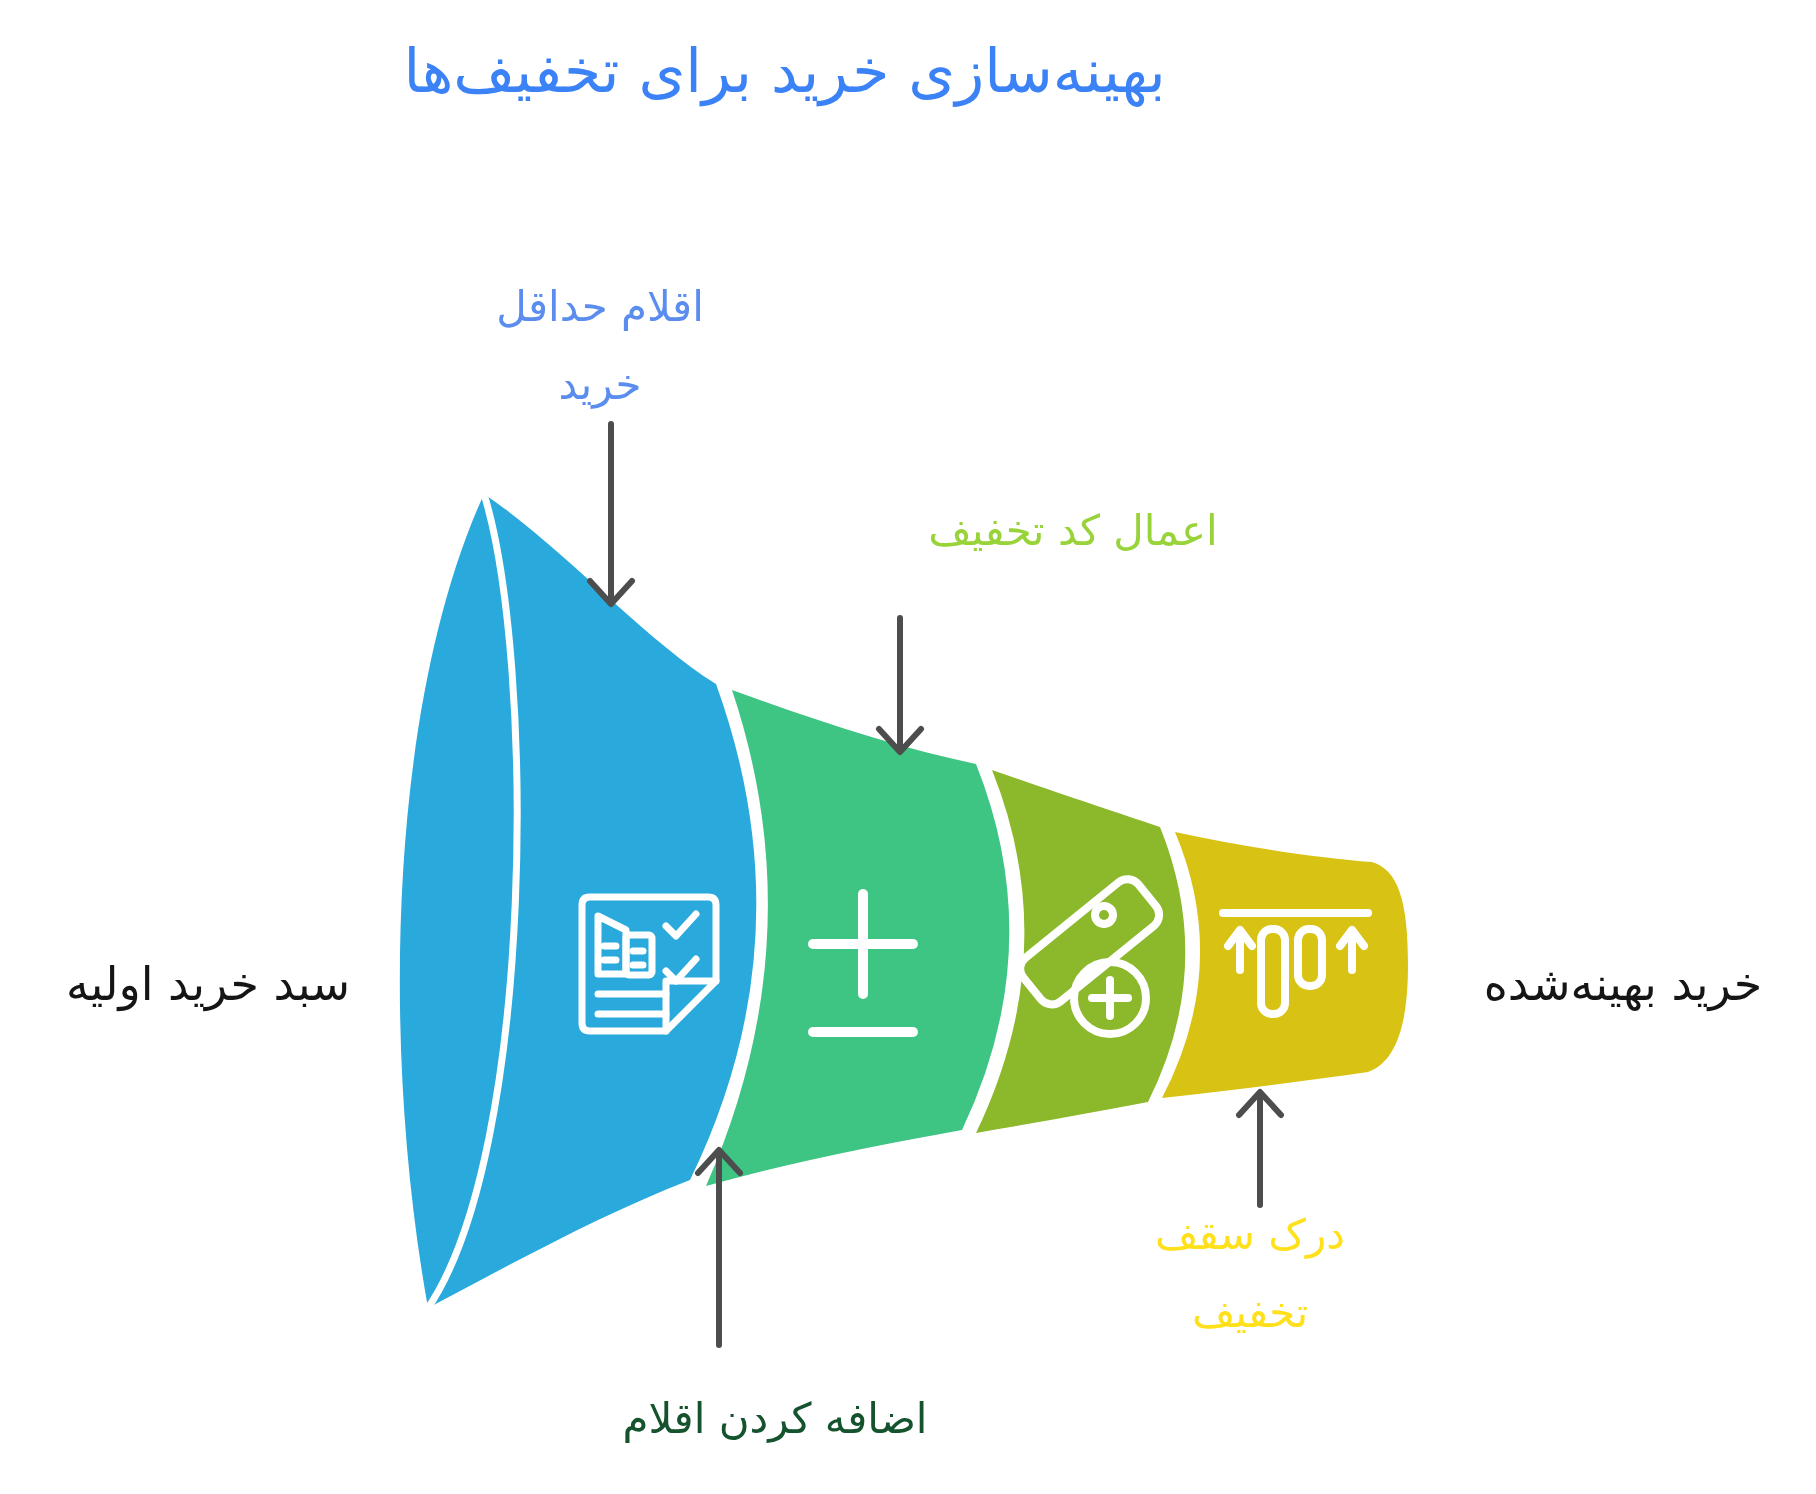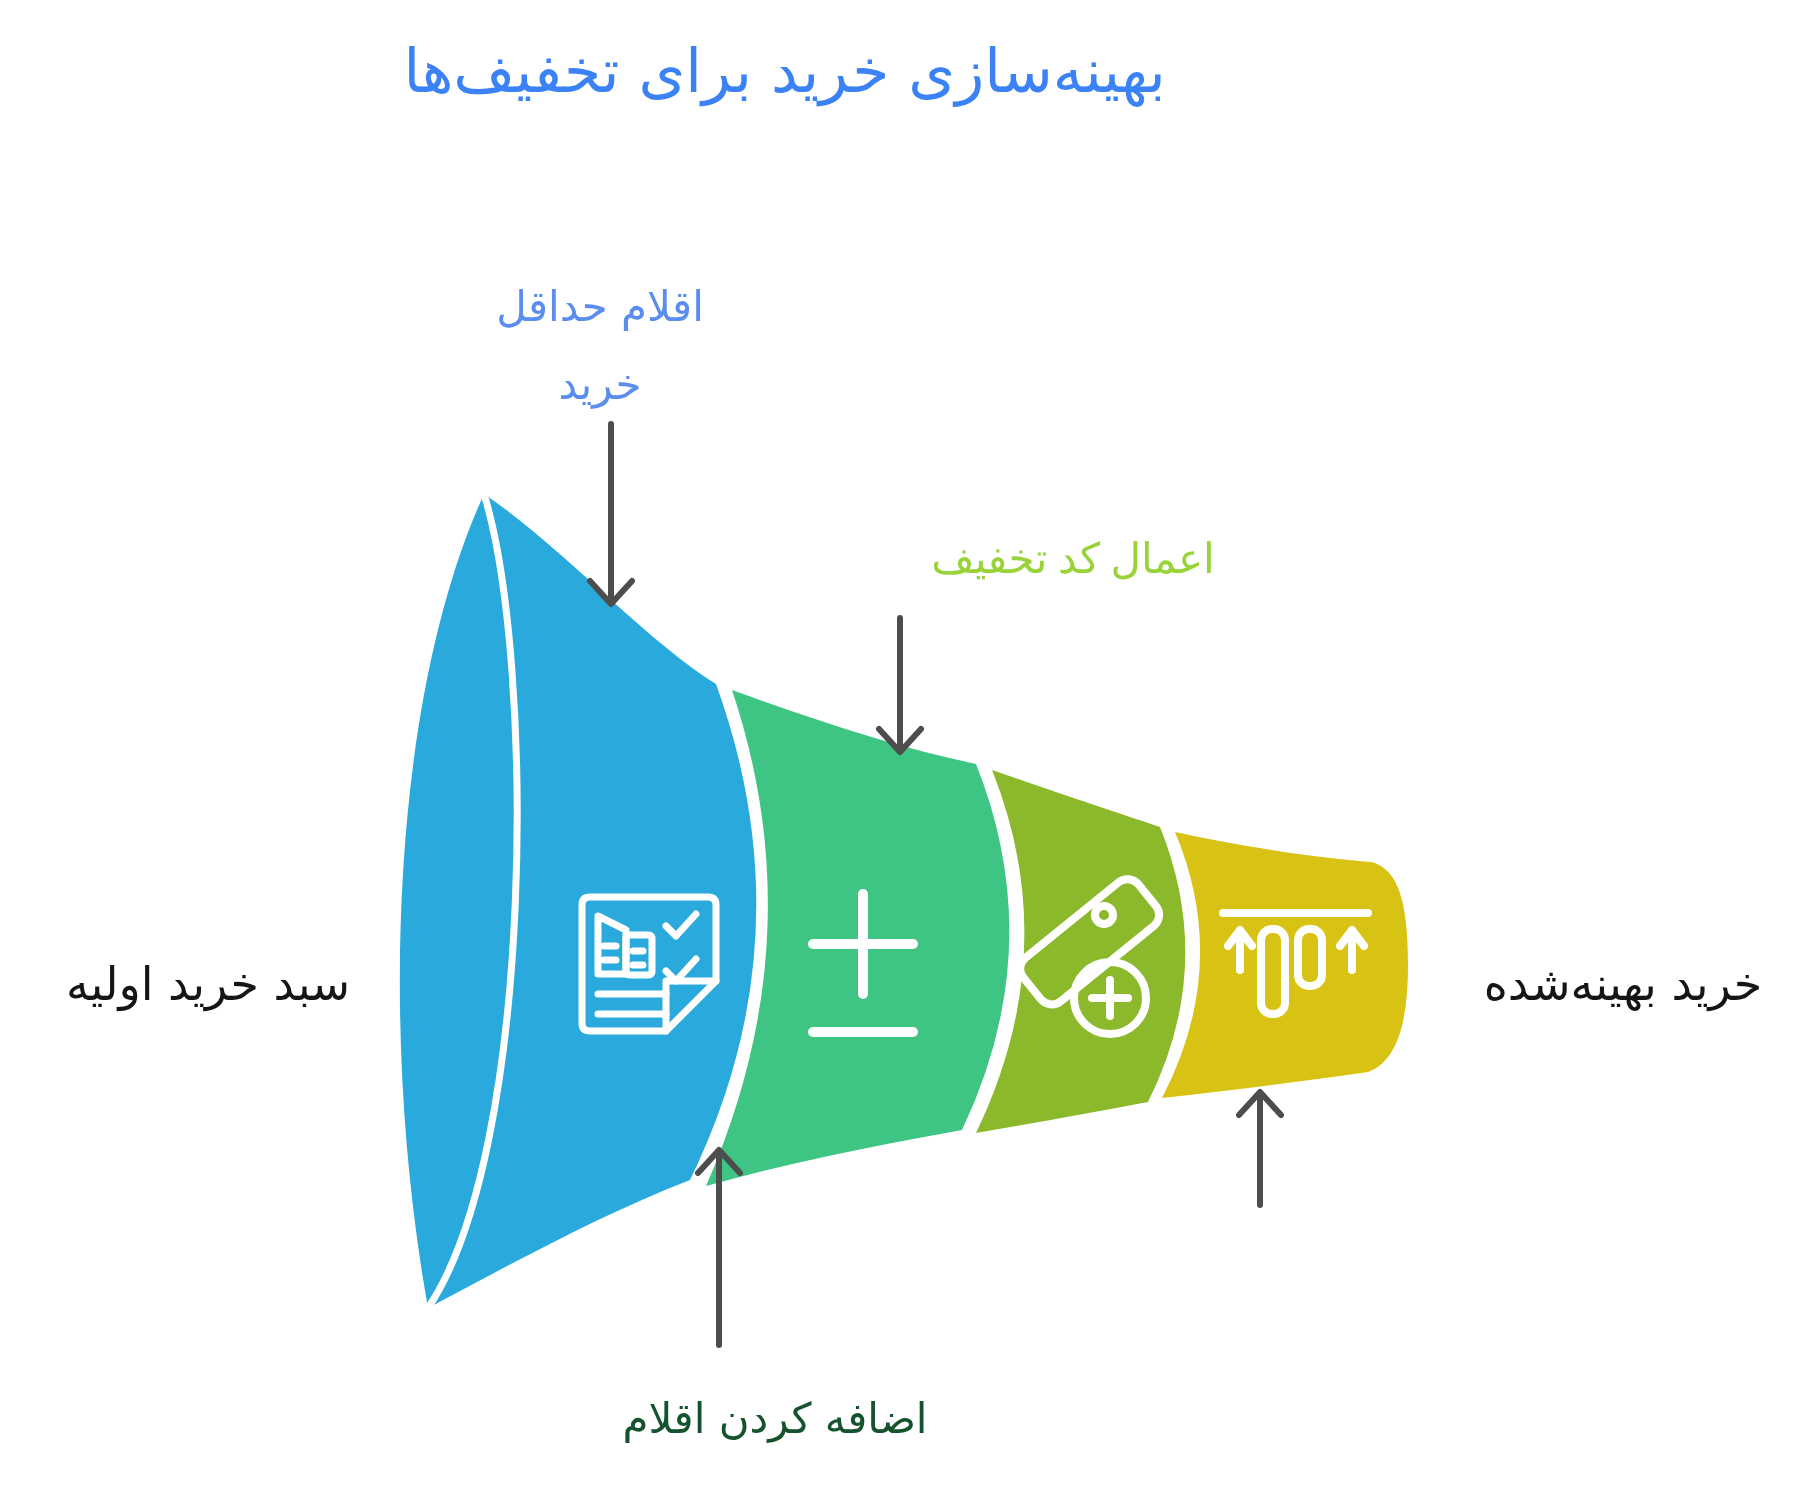--- a/index.html
+++ b/index.html
@@ -27,21 +27,21 @@
     font-size:42px;
     line-height:1.85;
     white-space:pre-line;
   }
   .lbl-side{
     font-size:46px;
     color:#151515;
     line-height:1.3;
   }
   .lbl-blue{ color:#5B8DEF; left:420px; top:268px;  width:360px;}
-  .lbl-olive{color:#99D33A; left:823px; top:532px;  width:500px; line-height:1.3;font-family:Liberation Serif, serif;}
+  .lbl-olive{color:#99D33A; left:823px; top:504px;  width:500px; line-height:1.3;}
   .lbl-teal{ color:#14532d; left:515px; top:1392px; width:520px; line-height:1.3;}
   .lbl-yellow{color:#FFE01A;left:1100px;top:1196px; width:300px;}
   .lbl-input{ left:8px;    top:955px; width:400px;}
   .lbl-output{left:1430px; top:955px; width:386px;}
   svg{position:absolute;left:0;top:0;}
   .seg{stroke:none;}
   .icon{fill:none;stroke:#ffffff;stroke-width:8;stroke-linecap:round;stroke-linejoin:round;}
   .icon-thin{fill:none;stroke:#ffffff;stroke-width:7;stroke-linecap:round;stroke-linejoin:round;}
   .icon-thick{fill:none;stroke:#ffffff;stroke-width:10;stroke-linecap:round;stroke-linejoin:round;}
   .ptr{fill:none;stroke:#4d4d4d;stroke-width:6;stroke-linecap:round;stroke-linejoin:round;}
@@ -132,16 +132,18 @@
     <g>
       <path class="ptr" d="M 1260,1205 L 1260,1094"></path>
       <path class="ptr" d="M 1239,1115 L 1260,1092 L 1281,1115"></path>
     </g>
   </svg>
 
   <div class="lbl lbl-blue">اقلام حداقل
 خرید</div>
   <div class="lbl lbl-olive">اعمال کد تخفیف</div>
   <div class="lbl lbl-teal">اضافه کردن اقلام</div>
+  <div class="lbl lbl-yellow">درک سقف
+تخفیف</div>
   <div class="lbl lbl-side lbl-output">خرید بهینه‌شده</div>
   <div class="lbl lbl-side lbl-input">سبد خرید اولیه</div>
 
 </div>
 
 </body></html>

